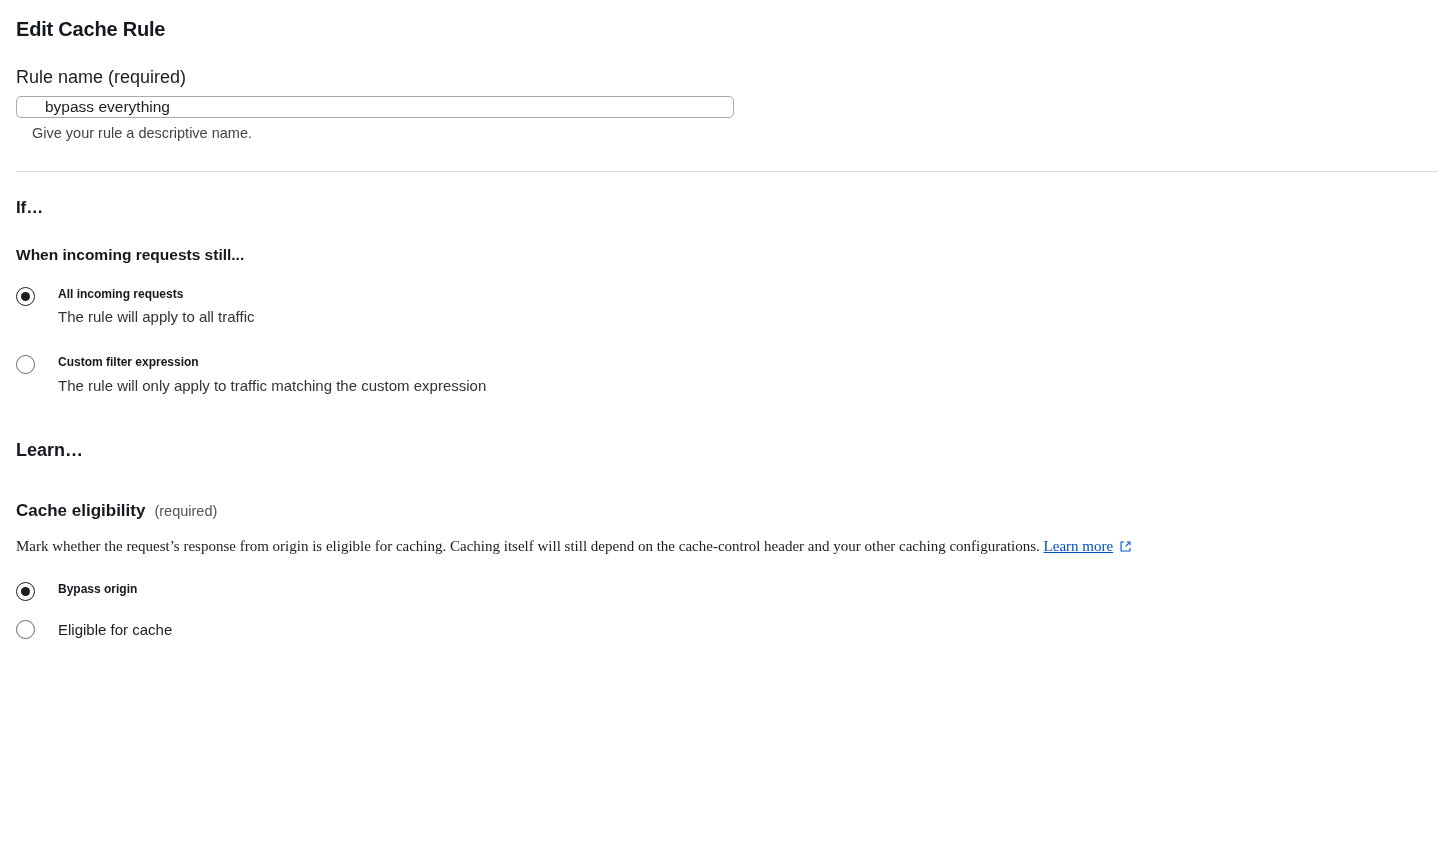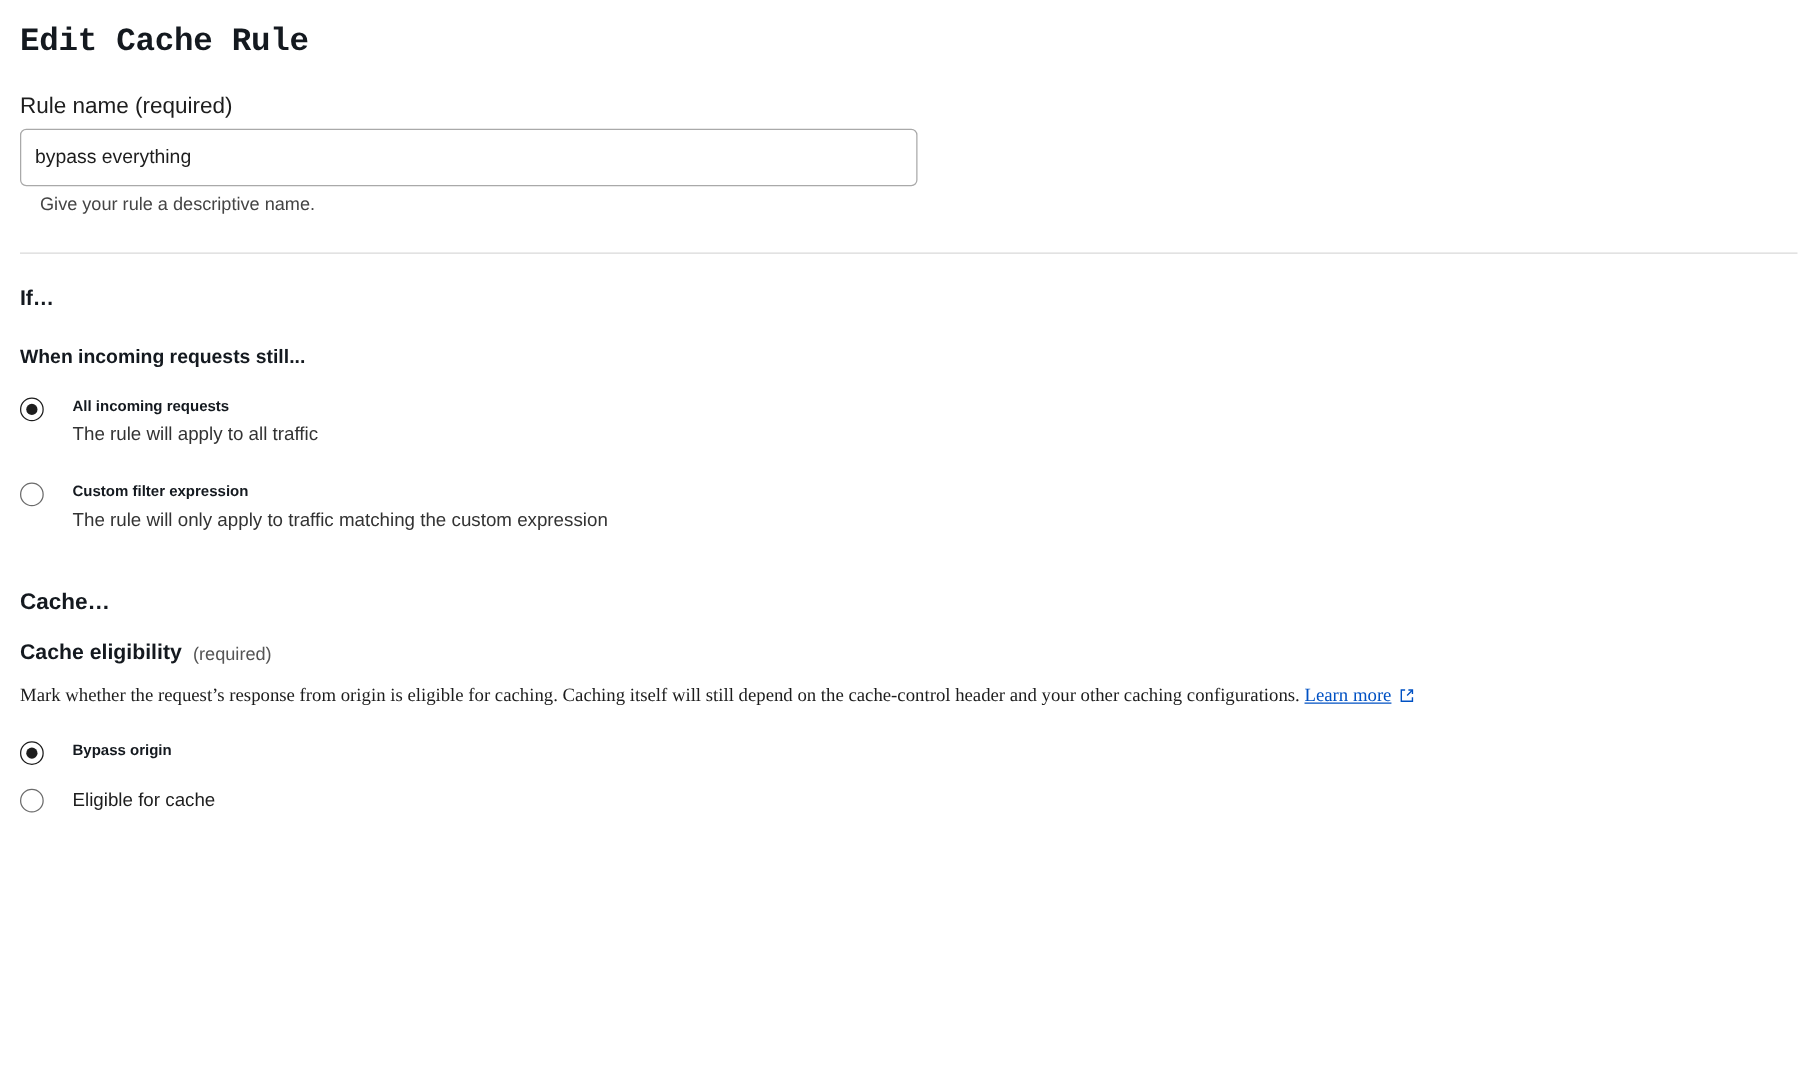--- a/index.html
+++ b/index.html
@@ -10,38 +10,37 @@
     font-family: "Liberation Sans", sans-serif;
     color: #1d1d1d;
   }
   .page {
     width: 1454px;
     min-height: 858px;
     background: #ffffff;
     padding: 18px 16px 0 16px;
   }
   .page-title {
-    font-size: 26px;
+    font-size: 20px;
     font-weight: bold;
     letter-spacing: -0.2px;
     margin: 0 0 26px 0;
     color: #14191f;
-    font-family: Liberation Mono, monospace;
   }
   .field-label {
     font-size: 18px;
     color: #1d1d1d;
     margin-bottom: 8px;
   }
   .text-input {
     width: 718px;
-    height: 46px;
+    height: 22px;
     border: 1px solid #a9a9a9;
     border-radius: 5px;
-    padding: 6px 11px;
+    padding: 6px 28px;
     font-size: 15.5px;
     font-family: "Liberation Sans", sans-serif;
     color: #1d1d1d;
     background: #fff;
     outline: none;
     display: block;
   }
   .help-text {
     font-size: 14.5px;
     color: #444;
@@ -112,23 +111,23 @@
     display: block;
     margin-top: 3px;
   }
   .then-heading {
     font-size: 18px;
     font-weight: bold;
     color: #14191f;
     margin: 44px 0 0 0;
   }
   .cache-head {
-    margin-top: 20px;
+    margin-top: 40px;
     display: flex;
-    align-items: flex-end;
+    align-items: center;
     gap: 9px;
   }
   .cache-head .main {
     font-size: 17px;
     font-weight: bold;
     color: #14191f;
   }
   .cache-head .req {
     font-size: 14.5px;
     color: #555;
@@ -191,21 +190,21 @@
     <div class="radio-row">
       <span class="radio"></span>
       <span class="radio-texts">
         <span class="radio-title">Custom filter expression</span>
         <span class="radio-desc">The rule will only apply to traffic matching the custom expression</span>
       </span>
     </div>
 
   </div>
 
-  <h3 class="then-heading">Cache…</h3>
+  <h3 class="then-heading">Learn…</h3>
 
   <div class="cache-head">
     <span class="main">Cache eligibility</span>
     <span class="req">(required)</span>
   </div>
 
   <p class="desc-para">
     <span>Mark whether the request’s response from origin is eligible for caching. Caching itself will still depend on the cache-control header and your other caching configurations.</span>
     <a class="link">Learn more</a><span class="ext-icon"><svg width="13" height="13" viewBox="0 0 14 14" fill="none" xmlns="http://www.w3.org/2000/svg">
           <path d="M5.5 2.2H2.2v9.6h9.6V8.5" stroke="#0051c3" stroke-width="1.2" fill="none"></path>

